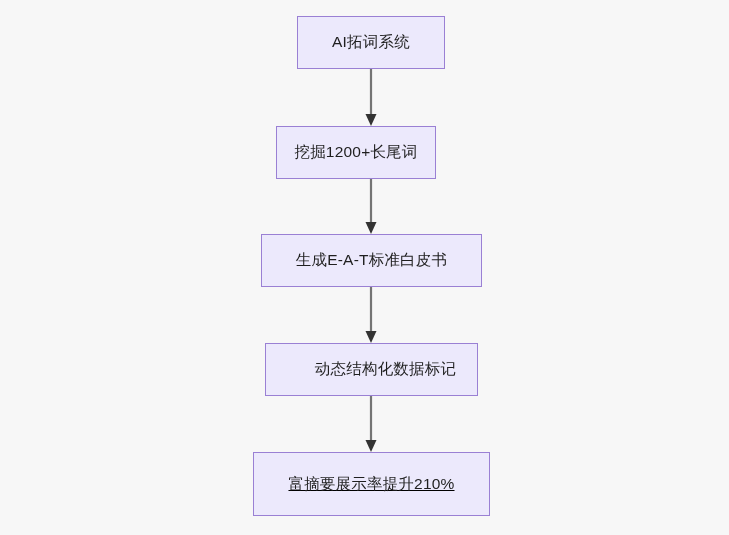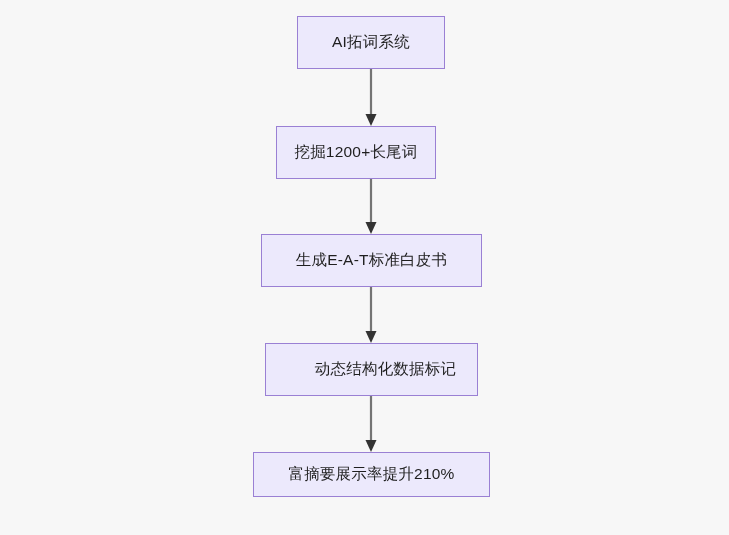--- a/index.html
+++ b/index.html
@@ -53,21 +53,21 @@
   .edge-arrow {
     fill: #333333;
     stroke: none;
   }
 
   
   .n1 { left: 297px; top: 16px;  width: 148px; height: 53px; }
   .n2 { left: 276px; top: 126px; width: 160px; height: 53px; }
   .n3 { left: 261px; top: 234px; width: 221px; height: 53px; }
   .n4 { left: 265px; top: 343px; width: 213px; height: 53px; padding-left: 28px; }
-  .n5 { left: 253px; top: 452px; width: 237px; height: 45px; }
+  .n5 { left: 253px; top: 452px; width: 237px; height: 64px; text-decoration: underline; }
 
   
   .e1 { left: 361px; top: 69px;  width: 20px; height: 58px; }
   .e2 { left: 361px; top: 179px; width: 20px; height: 56px; }
   .e3 { left: 361px; top: 287px; width: 20px; height: 57px; }
   .e4 { left: 361px; top: 396px; width: 20px; height: 57px; }
 </style>
 </head>
 <body>
 

